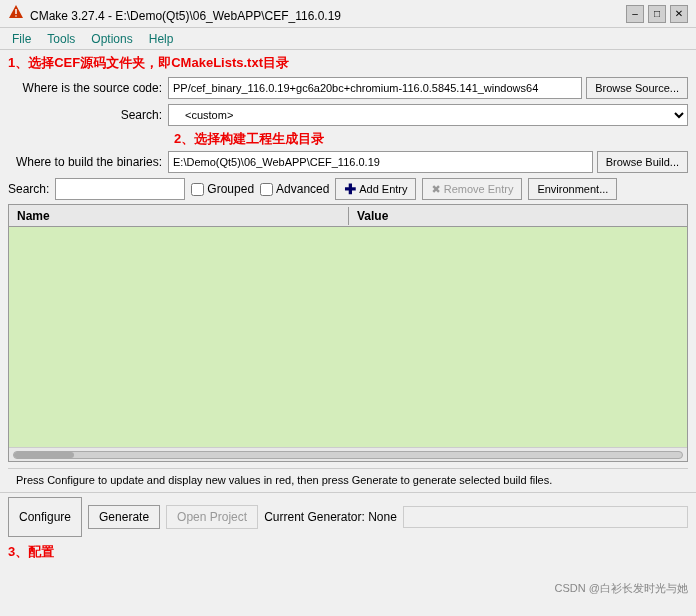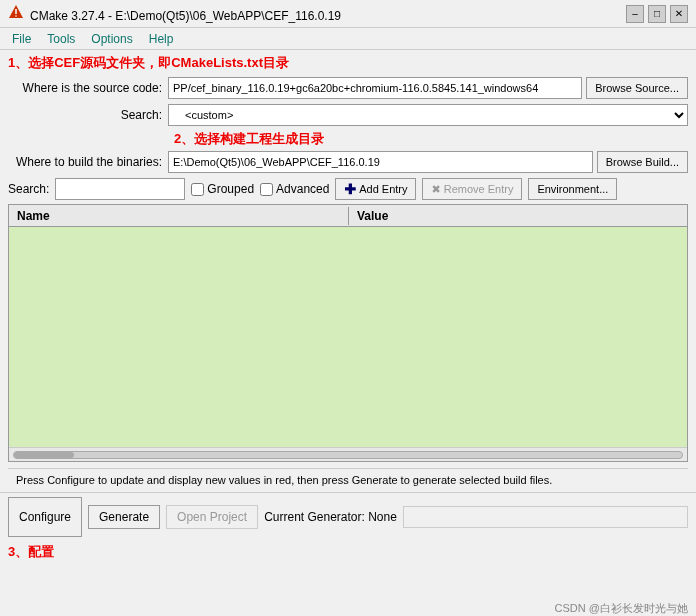--- a/index.html
+++ b/index.html
@@ -282,21 +282,21 @@
     }
     .generator-input {
       flex: 1;
       height: 22px;
       border: 1px solid #ccc;
       background: #f0f0f0;
       font-size: 11px;
     }
     .watermark {
       position: fixed;
-      bottom: 0;
+      bottom: 20px;
       right: 8px;
       font-size: 11px;
       color: #888;
     }
   </style>
 </head>
 <body>
 
 <div class="title-bar">
   <div class="title-bar-left">

